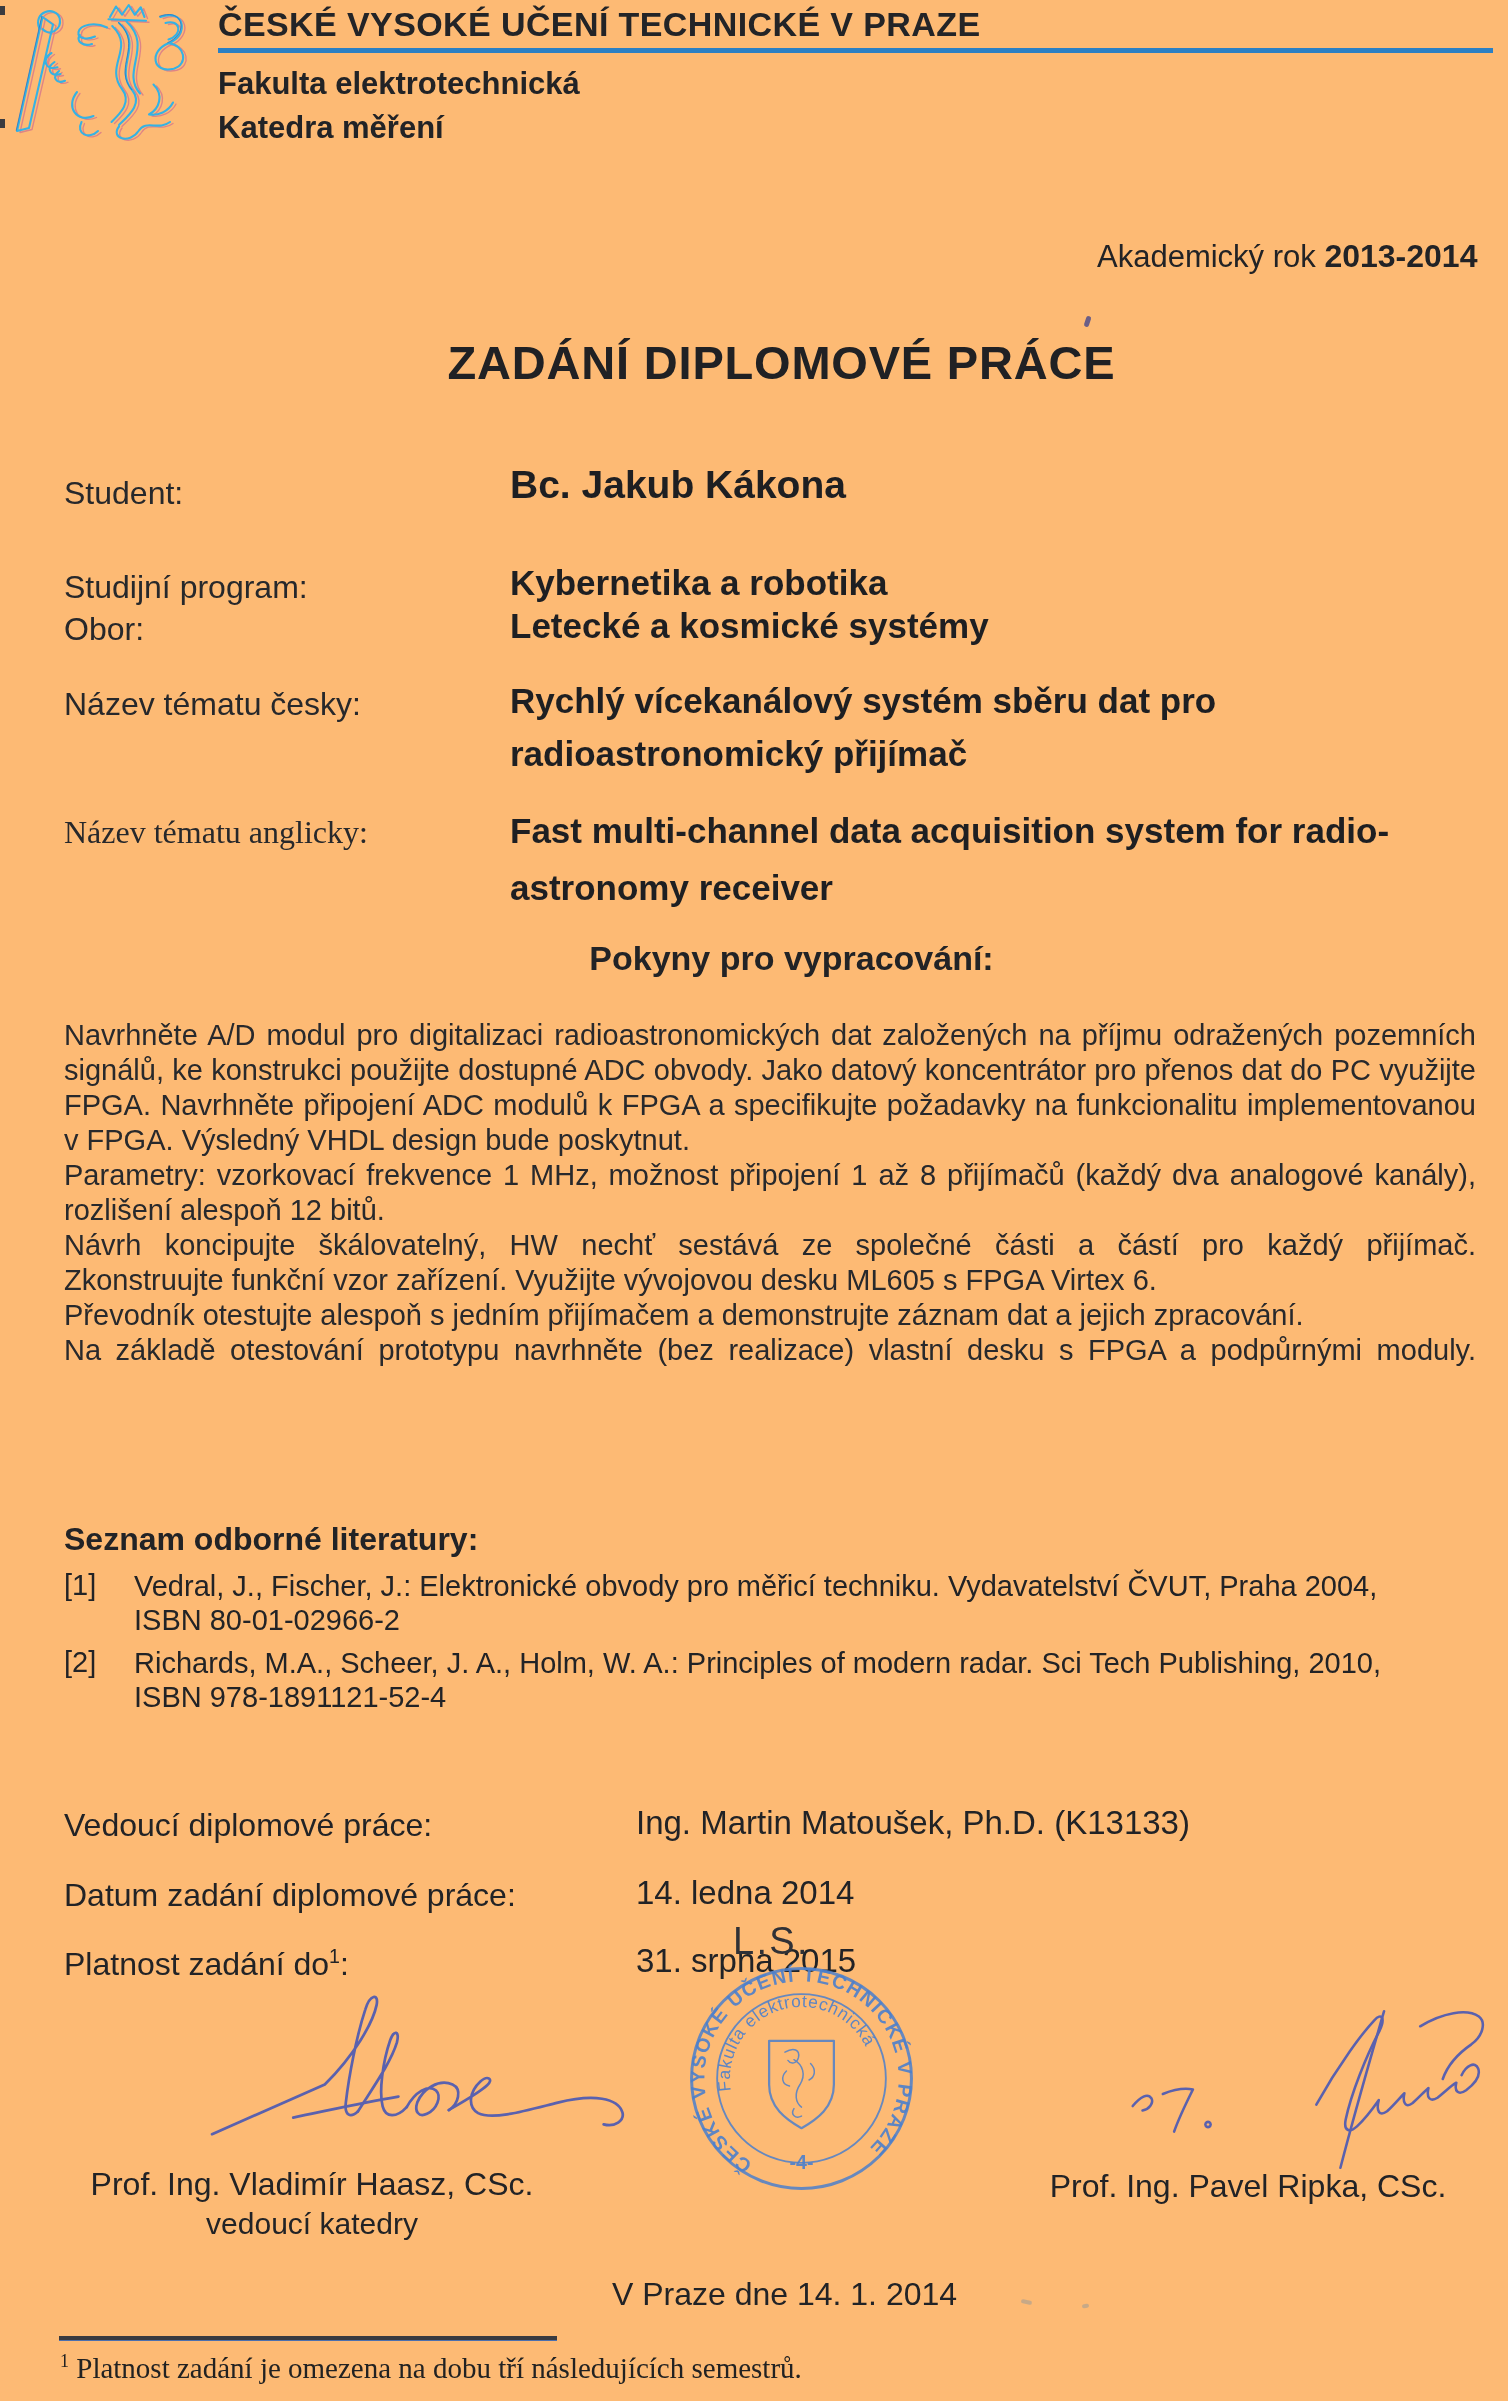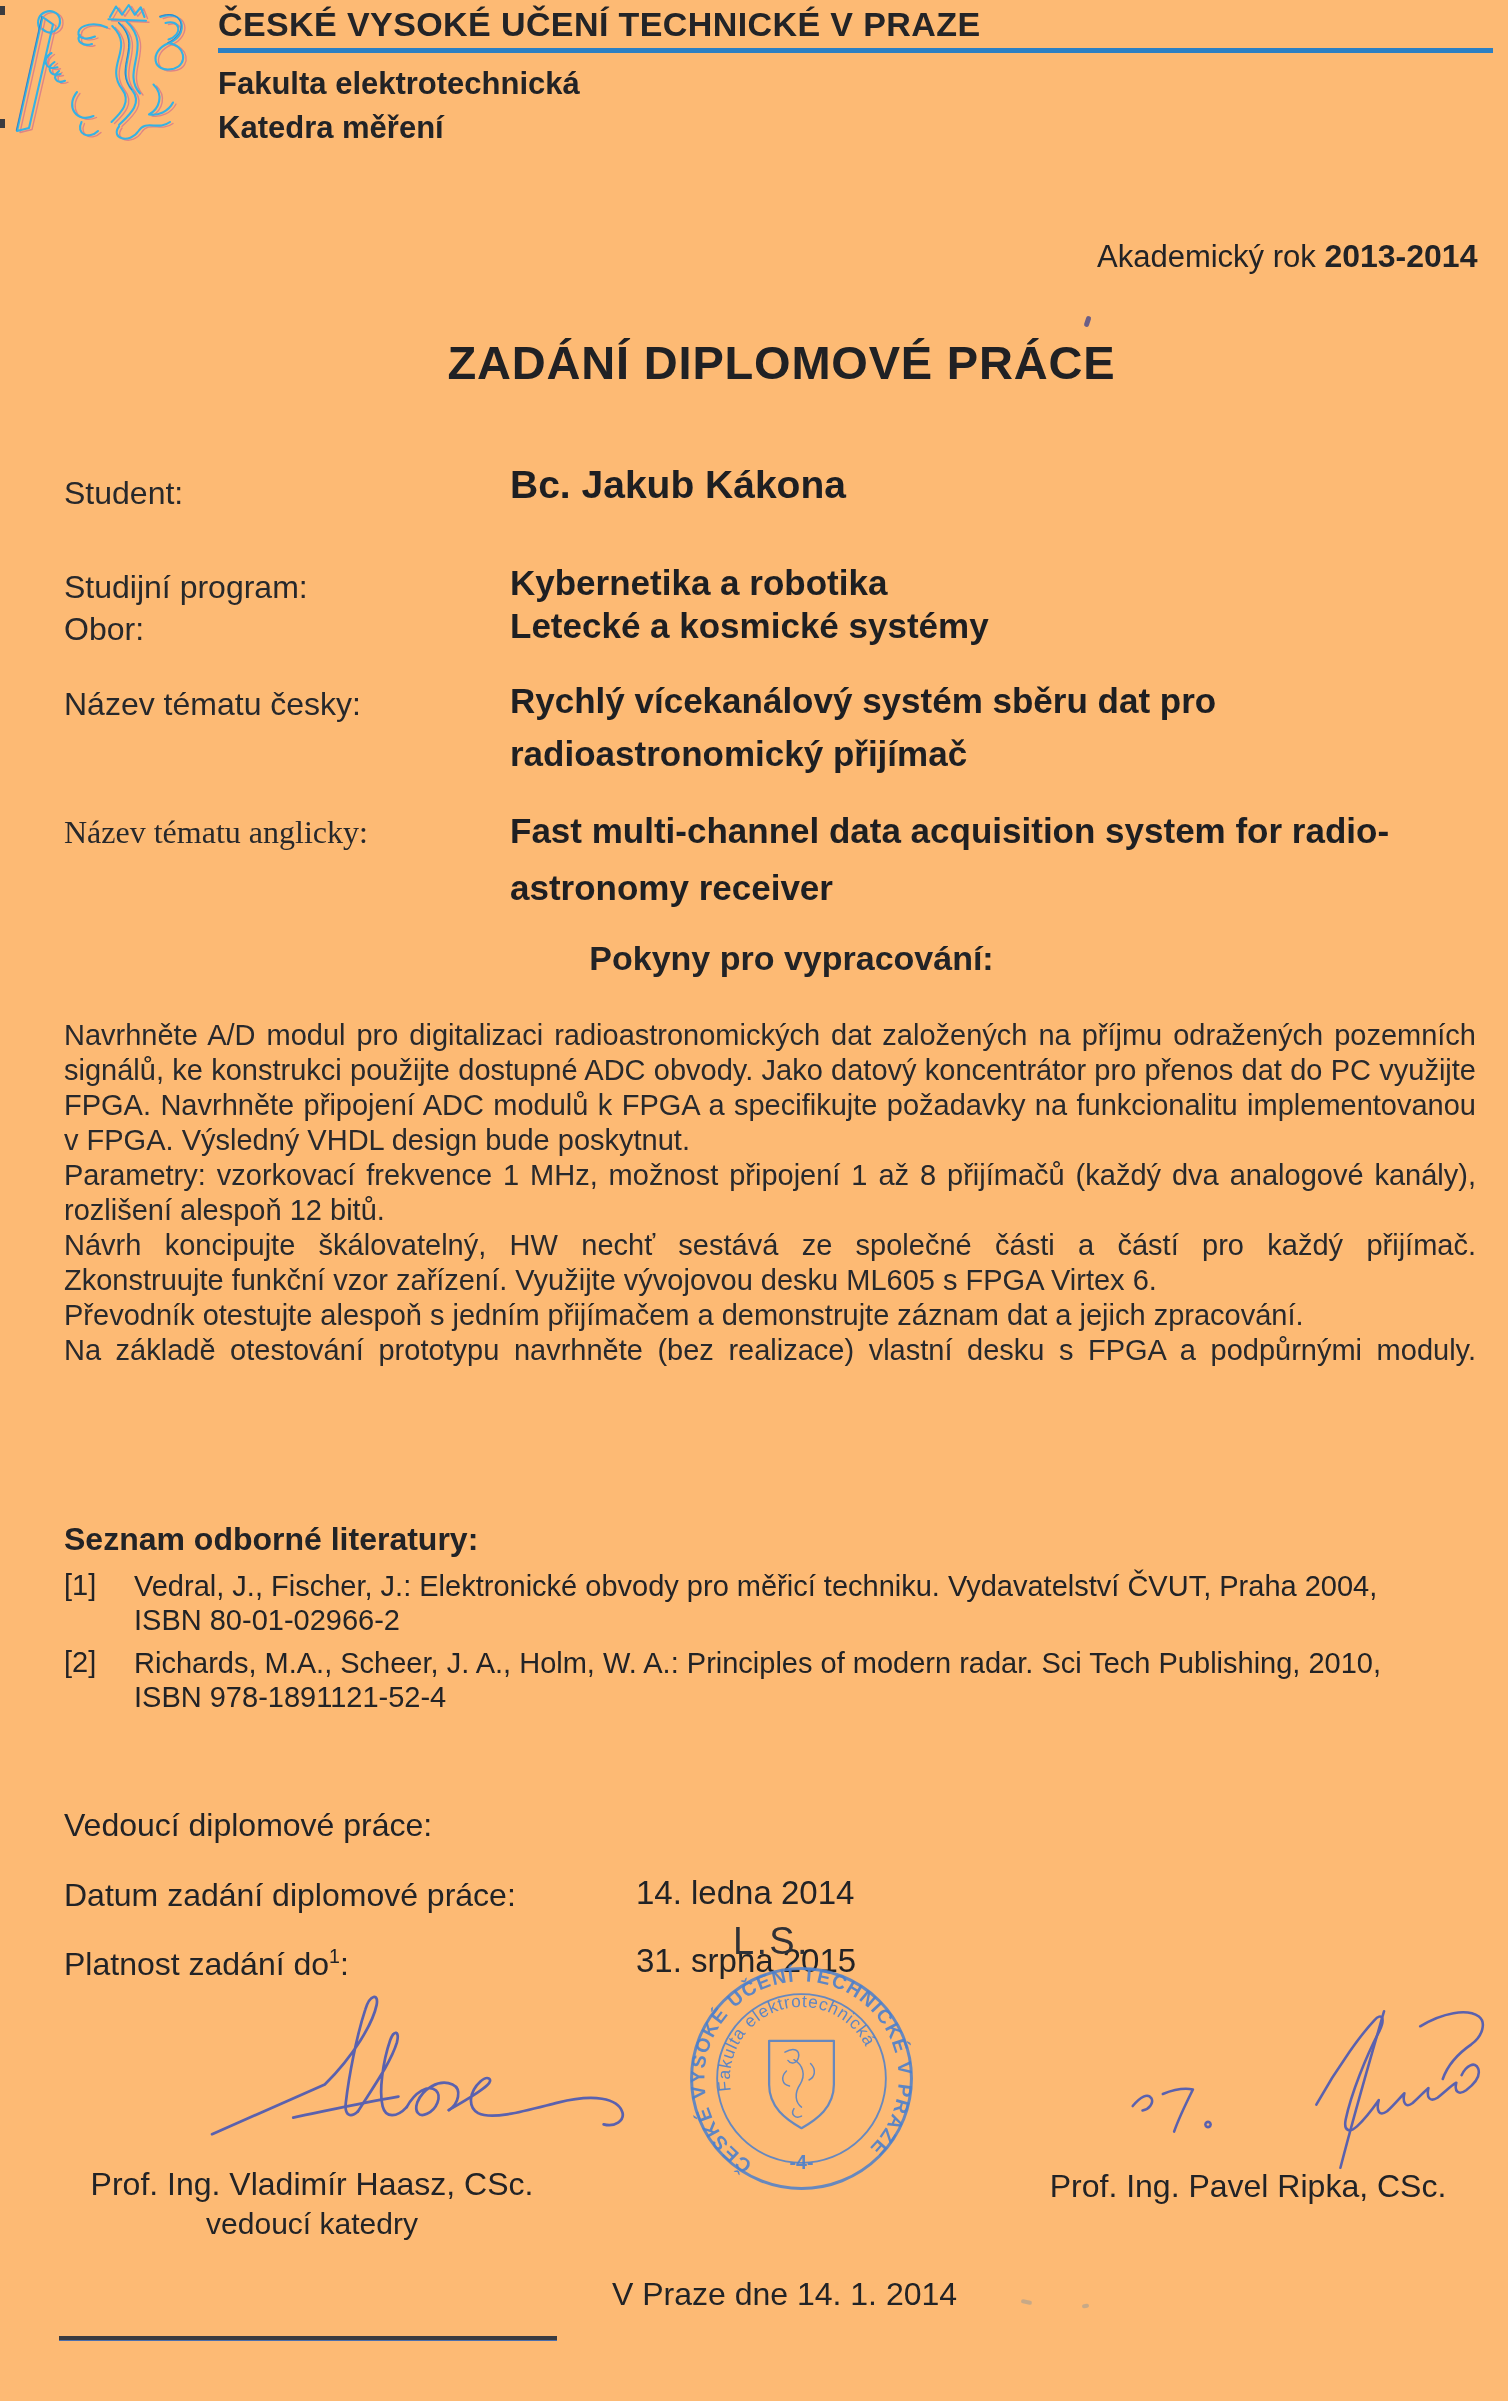--- a/index.html
+++ b/index.html
@@ -179,20 +179,21 @@
     <span>ISBN 80-01-02966-2</span>
   </div>
 
   <div class="abs lit-idx lit2">[2]</div>
   <div class="abs lit-txt lit2">
     <span>Richards, M.A., Scheer, J. A., Holm, W. A.: Principles of modern radar. Sci Tech Publishing, 2010,</span><br>
     <span>ISBN 978-1891121-52-4</span>
   </div>
 
   <div class="abs albl a1l">Vedoucí diplomové práce:</div>
+  <div class="abs aval a1v">Ing. Martin Matoušek, Ph.D. (K13133)</div>
 
   <div class="abs albl a2l">Datum zadání diplomové práce:</div>
   <div class="abs aval a2v">14. ledna 2014</div>
 
   <div class="abs albl a3l">
     <span>Platnost zadání do</span><sup>1</sup><span>:</span>
   </div>
   <div class="abs aval a3v">31. srpna 2015</div>
 
   <svg class="abs stamp-svg" width="241" height="241" viewBox="0 0 320 320">
@@ -244,17 +245,21 @@
       <path d="M126,154 C141,148 156,146 166,148 C158,164 148,184 141,204"></path>
       <path d="M186,198 a3.5,3.5 0 1 1 .1,0"></path>
       <path d="M330,168 C360,114 392,72 407,56 C417,45 422,53 414,70 C396,104 376,154 369,188 C366,203 374,206 384,197 C397,185 406,172 413,162 C409,177 414,184 424,177 C433,169 441,159 447,153 C444,166 449,173 458,166 C467,158 473,151 479,146 C476,159 481,165 491,159 C501,151 509,143 516,139 C513,151 519,156 529,149 C541,140 549,131 545,120 C541,110 529,116 523,129"></path>
       <path d="M468,64 C498,46 530,40 546,51 C556,59 551,77 536,88 C520,99 505,114 498,134"></path>
       <path d="M420,44 C402,106 378,190 362,252"></path>
     </g>
   </svg>
 
   <div class="abs place-date">V Praze dne 14. 1. 2014</div>
   <div class="abs foot-rule"></div>
+  <div class="abs footnote">
+    <sup>1</sup>
+    <span>Platnost zadání je omezena na dobu tří následujících semestrů.</span>
+  </div>
   <div class="abs speck sp1"></div>
   <div class="abs speck sp2"></div>
 
 </div>
 
 
 </body></html>

